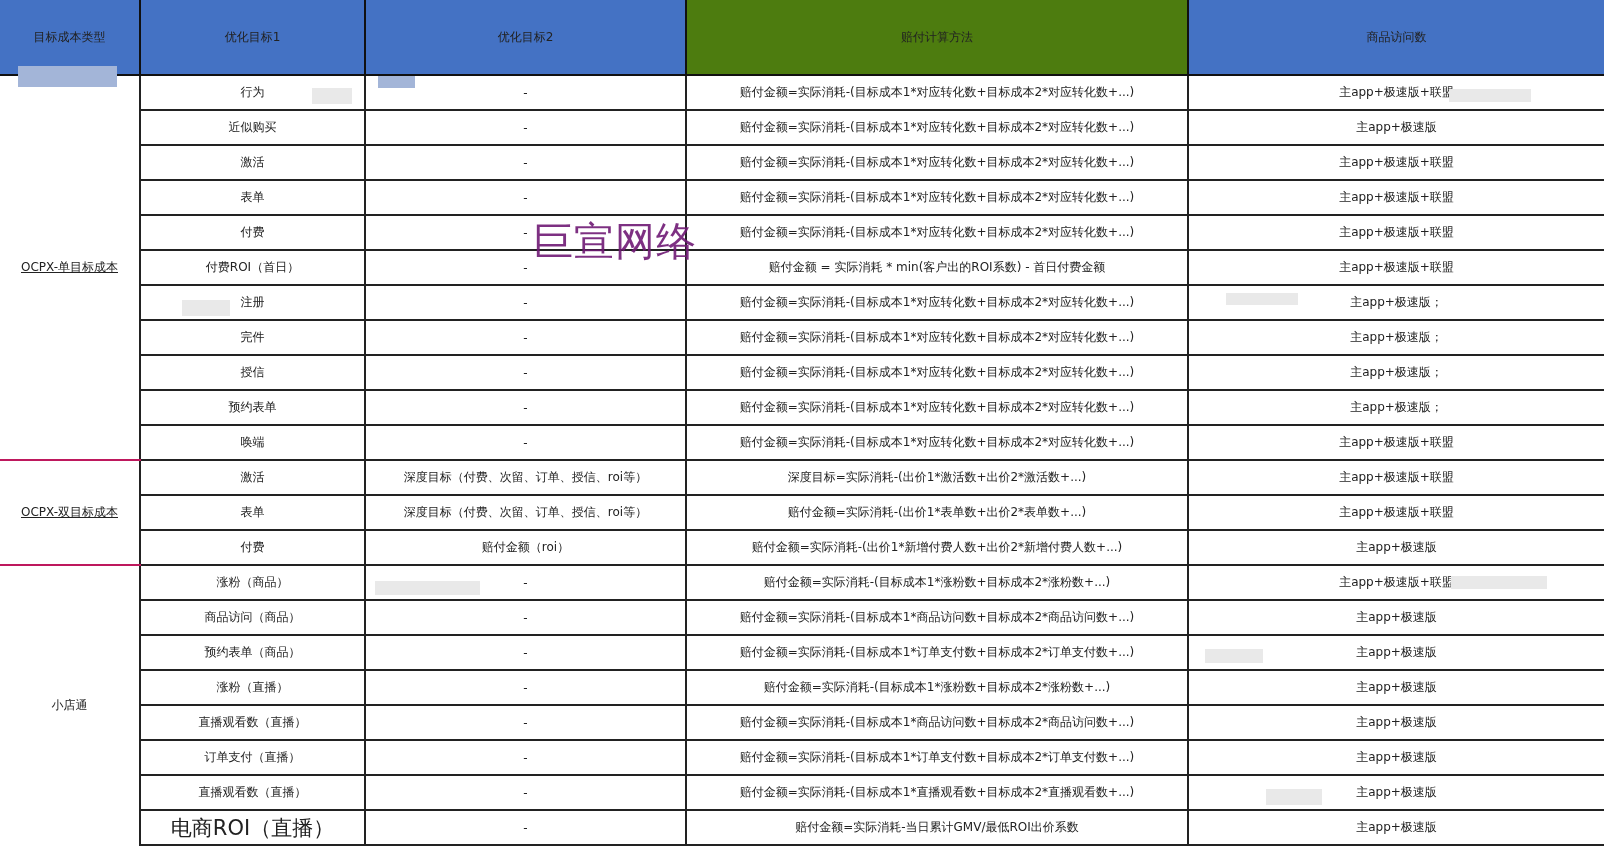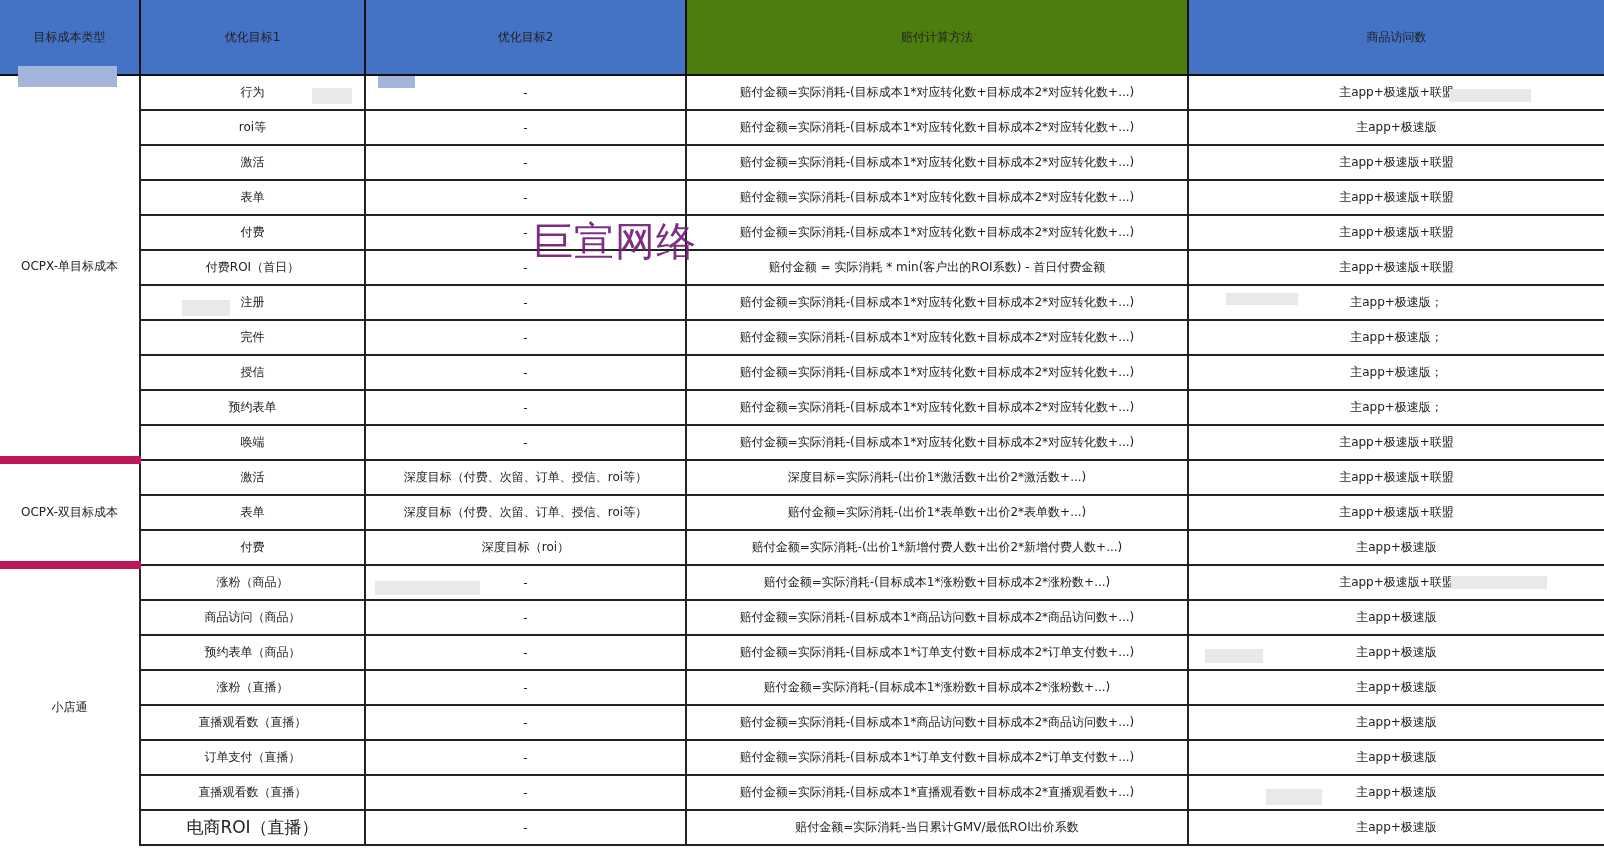--- a/index.html
+++ b/index.html
@@ -8,23 +8,23 @@
   table { border-collapse:collapse; table-layout:fixed; position:absolute; left:0; top:0; width:1604px; }
   col.c1 { width:140px; } col.c2 { width:225px; } col.c3 { width:321px; }
   col.c4 { width:502px; } col.c5 { width:416px; }
   th { height:74px; font-weight:normal; font-size:12px; color:#222; text-align:center;
        background:#4472c4; border-right:2px solid #111; border-bottom:2px solid #111; padding:0; }
   th.gold { background:#4d7c0f; }
   th:last-child { border-right:none; }
   td { height:33px; font-size:12px; text-align:center; padding:0; border:2px solid #222;
        white-space:nowrap; overflow:hidden; }
   td.grp { border-left:none; border-top:none; border-bottom:none; vertical-align:middle; }
-  td.grp.last { border-bottom:8px solid #be185d; }
+  td.grp.last { border-bottom:2px solid #be185d;text-decoration:underline; }
   td:last-child { border-right:none; }
-  td.big { font-size:17px;margin-left:10px; }
+  td.big { font-size:21px;margin-left:10px; }
   .watermark { position:absolute; left:533px; top:214px; font-size:40px; color:#701a75;
                letter-spacing:1px; pointer-events:none; opacity:0.9; font-family:"DejaVu Sans",sans-serif; }
   .redact { position:absolute; background:#e9e9e9; }
   .redact.blue { background:#a3b5d8; }
 </style>
 </head>
 <body>
 
 <table>
   <colgroup>
@@ -45,21 +45,21 @@
   </thead>
   <tbody id="tbody">
       <tr>
         <td class="grp last" rowspan="11">OCPX-单目标成本</td>
         <td>行为</td>
         <td>-</td>
         <td>赔付金额=实际消耗-(目标成本1*对应转化数+目标成本2*对应转化数+...)</td>
         <td>主app+极速版+联盟</td>
       </tr>
       <tr>
-        <td>roi等</td>
+        <td>近似购买</td>
         <td>-</td>
         <td>赔付金额=实际消耗-(目标成本1*对应转化数+目标成本2*对应转化数+...)</td>
         <td>主app+极速版</td>
       </tr>
       <tr>
         <td>激活</td>
         <td>-</td>
         <td>赔付金额=实际消耗-(目标成本1*对应转化数+目标成本2*对应转化数+...)</td>
         <td>主app+极速版+联盟</td>
       </tr>
@@ -119,21 +119,21 @@
         <td>主app+极速版+联盟</td>
       </tr>
       <tr>
         <td>表单</td>
         <td>深度目标（付费、次留、订单、授信、roi等）</td>
         <td>赔付金额=实际消耗-(出价1*表单数+出价2*表单数+...)</td>
         <td>主app+极速版+联盟</td>
       </tr>
       <tr>
         <td>付费</td>
-        <td>深度目标（roi）</td>
+        <td>赔付金额（roi）</td>
         <td>赔付金额=实际消耗-(出价1*新增付费人数+出价2*新增付费人数+...)</td>
         <td>主app+极速版</td>
       </tr>
       <tr>
         <td class="grp" rowspan="8">小店通</td>
         <td>涨粉（商品）</td>
         <td>-</td>
         <td>赔付金额=实际消耗-(目标成本1*涨粉数+目标成本2*涨粉数+...)</td>
         <td>主app+极速版+联盟</td>
       </tr>

